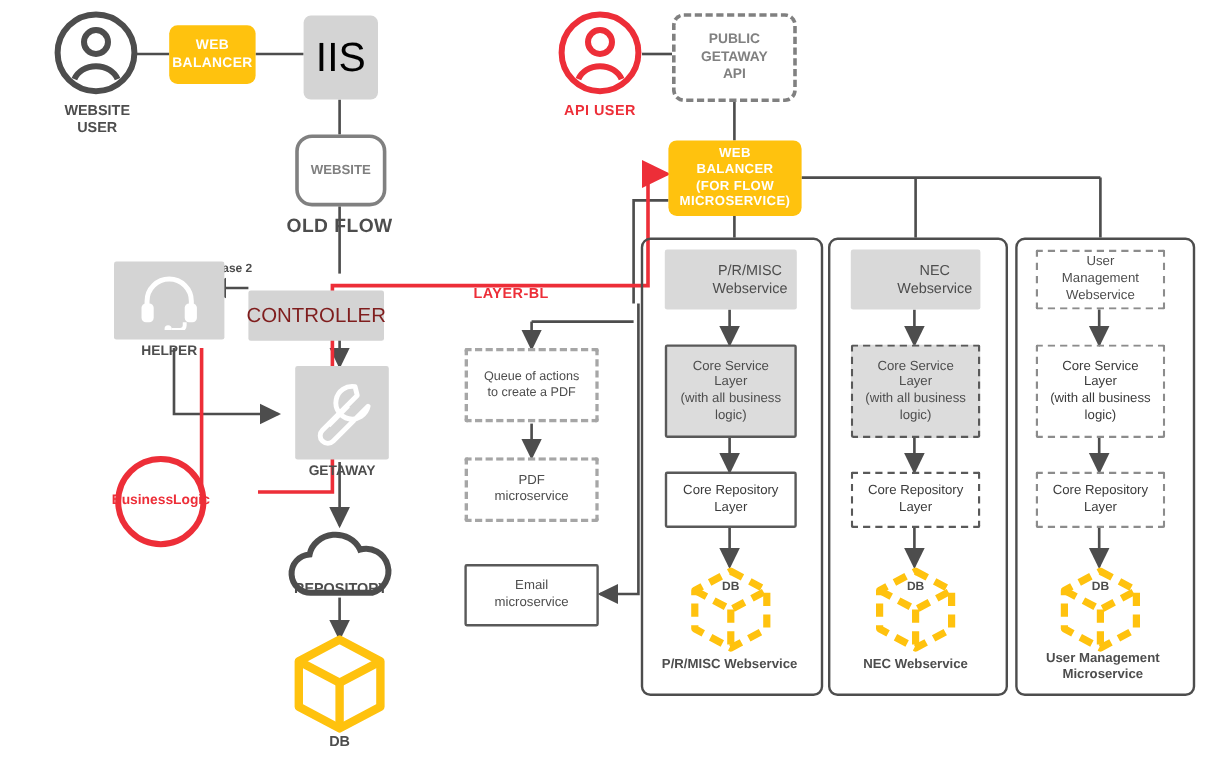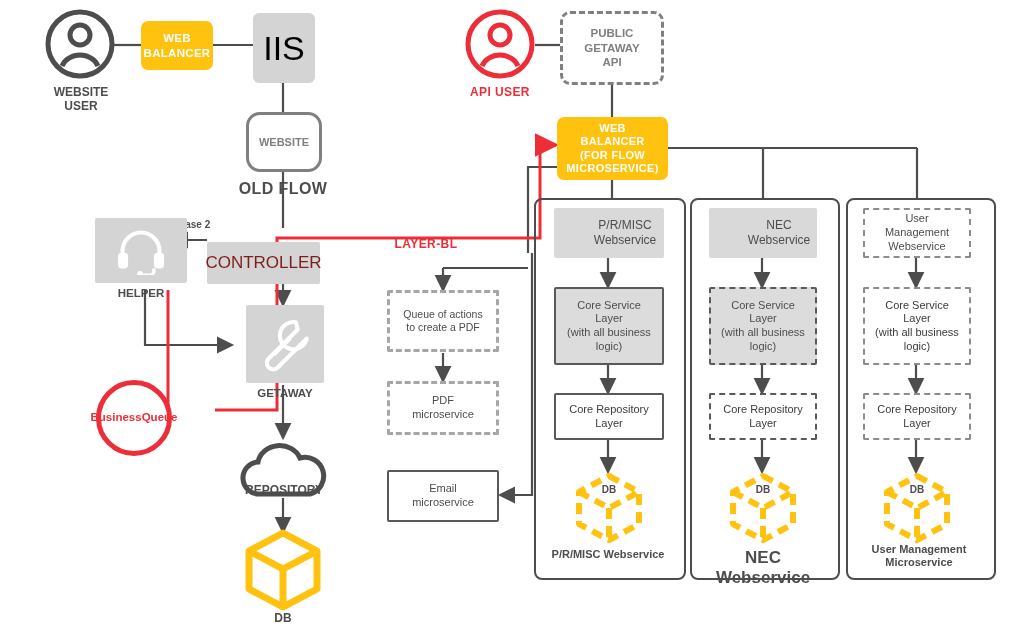--- a/index.html
+++ b/index.html
@@ -213,21 +213,21 @@
       <path d="M7,23 L41,41 L75,23" fill="none" stroke="#FFC20E" stroke-width="7" stroke-linejoin="round"></path>
       <path d="M41,41 L41,79" fill="none" stroke="#FFC20E" stroke-width="7"></path>
     </svg>
   </div>
   <div class="lbl-under" style="left:243px;top:612px;width:80px;font-size:12px;">
     <span>DB</span>
   </div>
 
   <div class="node circle-red" style="left:96px;top:380px;width:76px;height:76px;font-size:11.5px;flex-direction:row;">
     <span>Business</span>
-    <span>Queue</span>
+    <span>Logic</span>
   </div>
 
   <div class="icon-holder" style="left:464px;top:8px;width:72px;height:72px;">
     <svg viewBox="0 0 72 72" width="72" height="72">
       <circle cx="36" cy="36" r="32" fill="none" stroke="#ED2E38" stroke-width="5"></circle>
       <circle cx="36" cy="27" r="10" fill="none" stroke="#ED2E38" stroke-width="5"></circle>
       <path d="M18,58 a19,16 0 0 1 36,0" fill="none" stroke="#ED2E38" stroke-width="5"></path>
     </svg>
   </div>
   <div class="lbl-under cap red" style="left:458px;top:86px;width:84px;font-size:12px;">
@@ -321,21 +321,21 @@
   <div class="icon-holder" style="left:726px;top:472px;width:74px;height:72px;">
     <svg viewBox="0 0 74 72" width="74" height="72">
       <path d="M37,4 L67,20 L67,52 L37,68 L7,52 L7,20 z" fill="none" stroke="#FFC20E" stroke-width="6" stroke-linejoin="round" stroke-dasharray="11 7"></path>
       <path d="M7,20 L37,36 L67,20" fill="none" stroke="#FFC20E" stroke-width="6" stroke-dasharray="11 7"></path>
       <path d="M37,36 L37,68" fill="none" stroke="#FFC20E" stroke-width="6" stroke-dasharray="11 7"></path>
     </svg>
   </div>
   <div class="lbl-under" style="left:739px;top:484px;width:48px;font-size:10px;">
     <span>DB</span>
   </div>
-  <div class="lbl-under" style="left:696px;top:548px;width:134px;font-size:17px;">
+  <div class="lbl-under" style="left:696px;top:548px;width:134px;font-size:11px;">
     <span>NEC Webservice</span>
   </div>
 
   <div class="container-col" style="position:absolute;left:846px;top:198px;width:146px;height:378px;"></div>
 
   <div class="node box-dash-sq" style="left:863px;top:208px;width:108px;height:50px;font-size:11px;flex-direction:column;color:#4d4d4d;">
     <span>User</span>
     <span>Management</span>
     <span>Webservice</span>
   </div>

